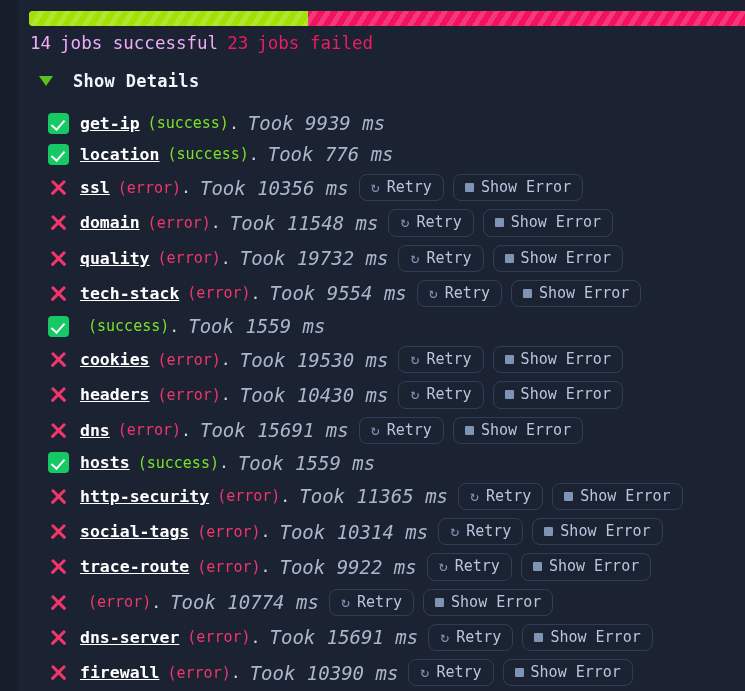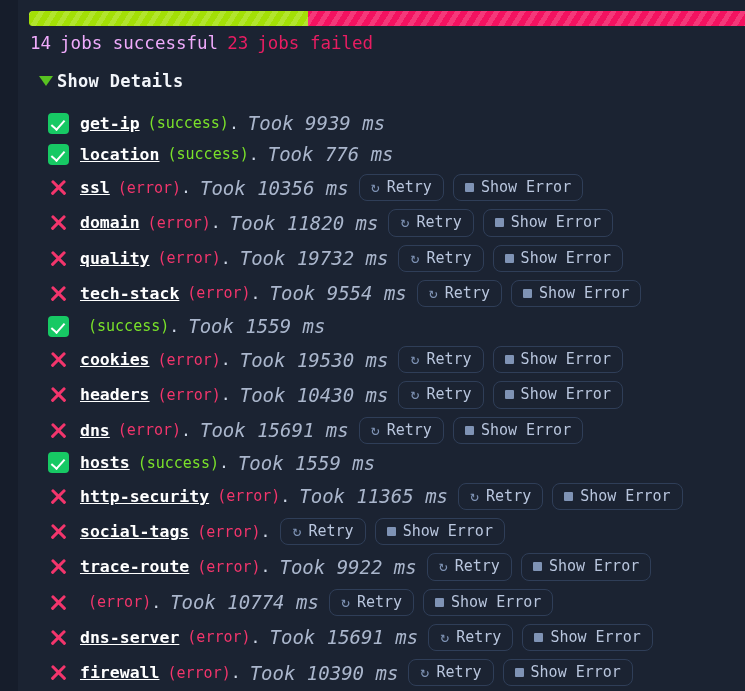--- a/index.html
+++ b/index.html
@@ -73,21 +73,21 @@
   .summary .bad { color: #e81d62; }
   .summary .sp { display: inline-block; width: 9px; }
 
   
   .details-toggle {
     position: absolute;
     left: 21px;
     top: 71px;
     display: flex;
     align-items: center;
-    gap: 4px;
+    gap: 20px;
     cursor: pointer;
     user-select: none;
   }
   .caret {
     width: 0;
     height: 0;
     border-left: 7px solid transparent;
     border-right: 7px solid transparent;
     border-top: 10px solid #58c221;
     display: block;
@@ -258,21 +258,21 @@
             <span class="glyph"></span>
             <span>Show Error</span>
           </button>
         </span>
       </div>
       <div class="job-row with-actions">
         <span class="status-icon error"></span>
         <span class="job-name">domain</span>
         <span class="job-status error">(error)</span>
         <span class="job-dot">.</span>
-        <span class="job-duration">Took 11820 ms</span>
+        <span class="job-duration">Took 11548 ms</span>
         <span class="actions">
           <button class="btn retry">
             <span class="glyph">↻</span>
             <span>Retry</span>
           </button>
           <button class="btn show-error">
             <span class="glyph"></span>
             <span>Show Error</span>
           </button>
         </span>
@@ -390,20 +390,21 @@
             <span class="glyph"></span>
             <span>Show Error</span>
           </button>
         </span>
       </div>
       <div class="job-row with-actions">
         <span class="status-icon error"></span>
         <span class="job-name">social-tags</span>
         <span class="job-status error">(error)</span>
         <span class="job-dot">.</span>
+        <span class="job-duration">Took 10314 ms</span>
         <span class="actions">
           <button class="btn retry">
             <span class="glyph">↻</span>
             <span>Retry</span>
           </button>
           <button class="btn show-error">
             <span class="glyph"></span>
             <span>Show Error</span>
           </button>
         </span>

